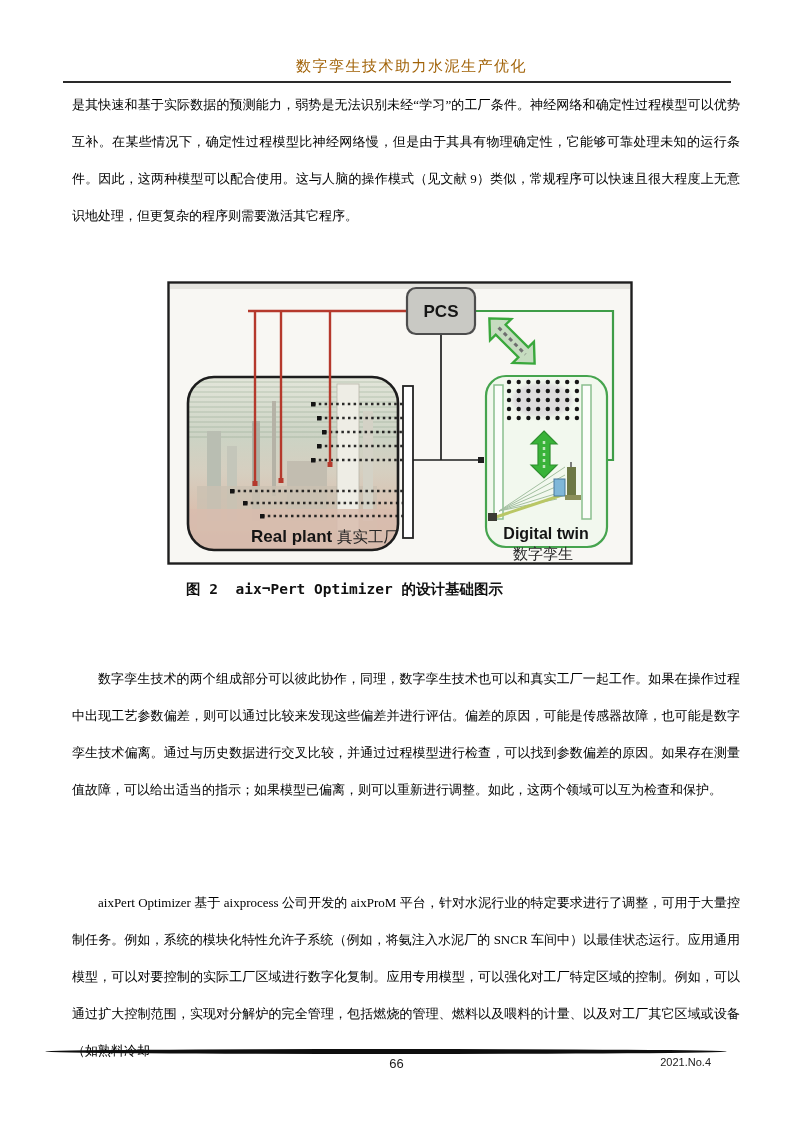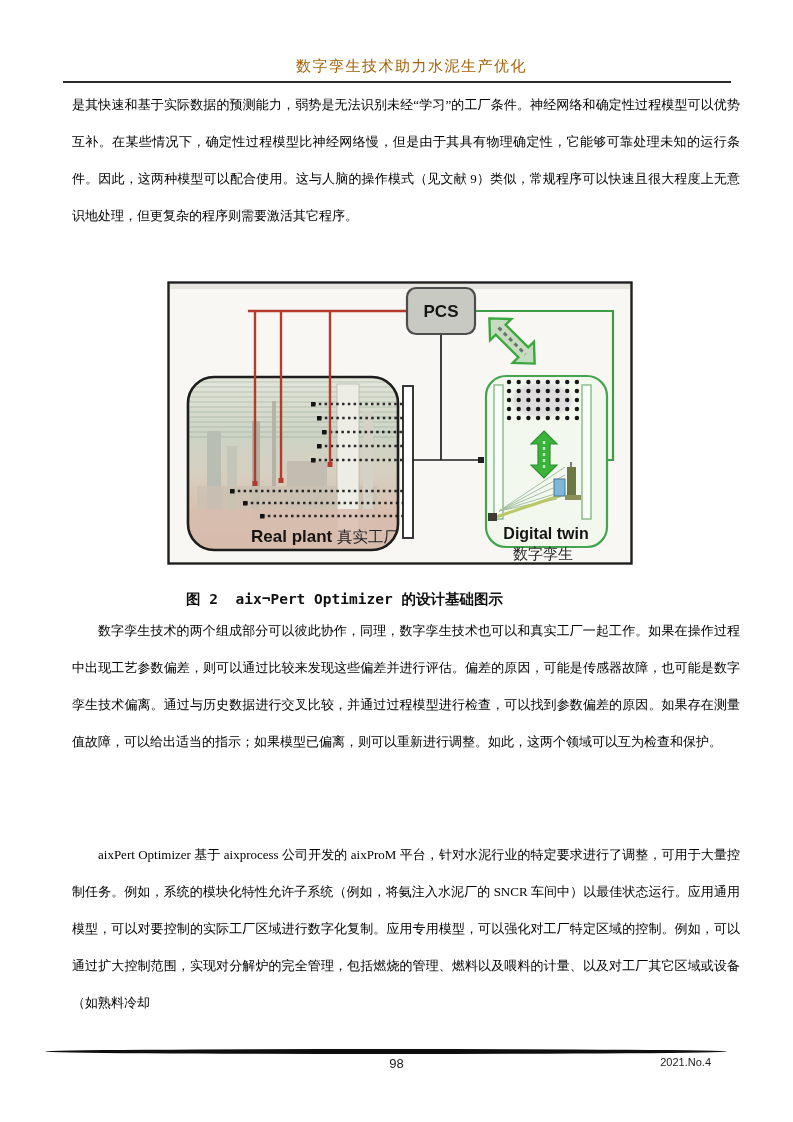--- a/index.html
+++ b/index.html
@@ -12,29 +12,29 @@
     position:absolute;top:57px;left:30px;right:0;
     text-align:center;font-size:15px;letter-spacing:1.5px;color:#a16207;
   }
   .header-rule{
     position:absolute;top:81px;left:63px;width:668px;height:2px;background:#2a2a2a;
   }
   .para{
     position:absolute;left:72px;width:668px;margin:0;
     font-size:13px;line-height:37px;text-align:justify;color:#000000;
   }
-  .para.indent{text-indent:2em;}
+  .para.indent{text-indent:2em;margin-top:48px;}
   #p1{top:86px;}
   #p2{top:612px;}
   #p3{top:836px;}
   .fig-wrap{position:absolute;left:167px;top:281px;width:466px;height:316px;}
   .fig-caption{
     position:absolute;top:580px;left:0;width:689px;text-align:center;
     font-family:"DejaVu Sans Mono","Liberation Mono",monospace;
-    font-weight:700;font-size:14.5px;color:#101010;white-space:pre;margin-top:10px;
+    font-weight:700;font-size:14.5px;color:#101010;white-space:pre;
   }
   .footer-rule{
     position:absolute;left:45px;top:1049px;width:682px;height:5px;
     background:#0e0e0e;border-radius:50%;
   }
   .page-number{
     position:absolute;left:0;right:0;top:1056px;text-align:center;
     font-family:"Liberation Sans","DejaVu Sans",sans-serif;font-size:13px;color:#1a1a1a;
   }
   .issue-label{
@@ -235,16 +235,16 @@
       <text class="lbl-zh" x="376" y="278" font-size="15" text-anchor="middle">数字孪生</text>
     </svg>
   </div>
 
   <div class="fig-caption">图 2  aix¬Pert Optimizer 的设计基础图示</div>
 
   <p class="para indent" id="p2">数字孪生技术的两个组成部分可以彼此协作，同理，数字孪生技术也可以和真实工厂一起工作。如果在操作过程中出现工艺参数偏差，则可以通过比较来发现这些偏差并进行评估。偏差的原因，可能是传感器故障，也可能是数字孪生技术偏离。通过与历史数据进行交叉比较，并通过过程模型进行检查，可以找到参数偏差的原因。如果存在测量值故障，可以给出适当的指示；如果模型已偏离，则可以重新进行调整。如此，这两个领域可以互为检查和保护。</p>
   <p class="para indent" id="p3">aixPert Optimizer 基于 aixprocess 公司开发的 aixProM 平台，针对水泥行业的特定要求进行了调整，可用于大量控制任务。例如，系统的模块化特性允许子系统（例如，将氨注入水泥厂的 SNCR 车间中）以最佳状态运行。应用通用模型，可以对要控制的实际工厂区域进行数字化复制。应用专用模型，可以强化对工厂特定区域的控制。例如，可以通过扩大控制范围，实现对分解炉的完全管理，包括燃烧的管理、燃料以及喂料的计量、以及对工厂其它区域或设备（如熟料冷却</p>
 
   <div class="footer-rule"></div>
-  <div class="page-number">98</div>
+  <div class="page-number">66</div>
   <div class="issue-label">2021.No.4</div>
 
 </div>
 
 </body></html>

